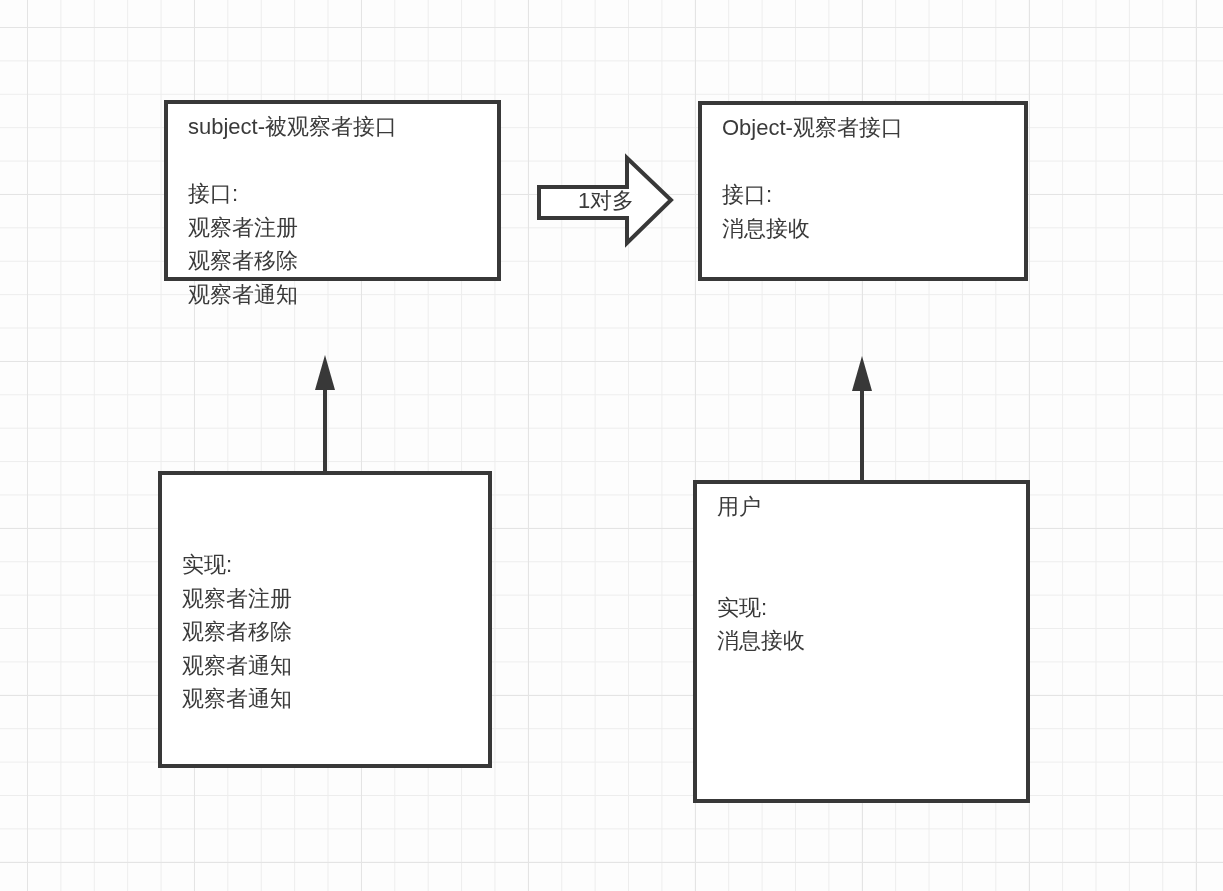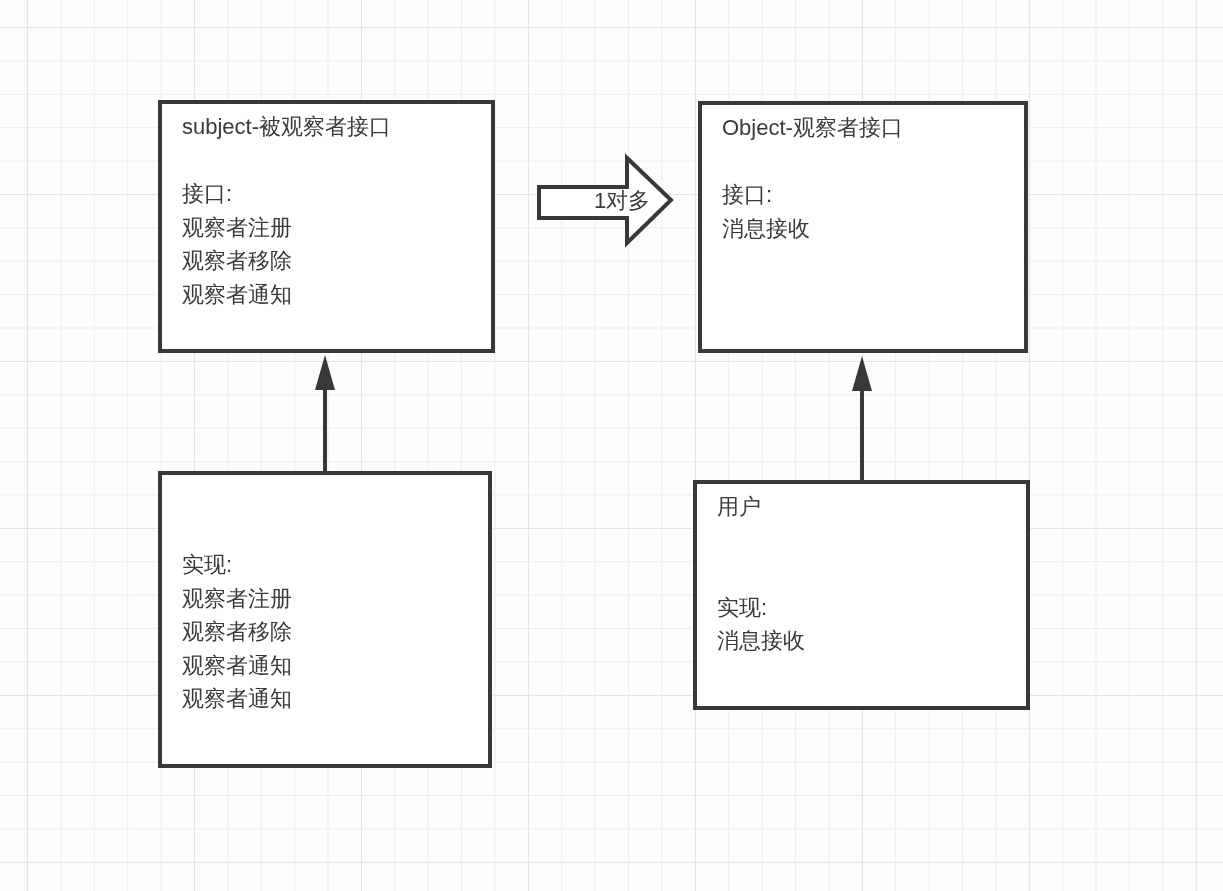--- a/index.html
+++ b/index.html
@@ -21,28 +21,28 @@
   .box{
     position:absolute;
     box-sizing:border-box;
     background:#ffffff;
     border:4px solid #383838;
     padding:6px 20px;
     color:#3a3a3a;
     font-size:22px;
     line-height:33.5px;
   }
-  .box-subject{left:158px;top:100px;width:337px;height:253px;}
-  .box-observer{left:698px;top:101px;width:330px;height:252px;}
+  .box-subject{left:164px;top:100px;width:337px;height:181px;}
+  .box-observer{left:698px;top:101px;width:330px;height:180px;}
   .box-wechat{left:158px;top:471px;width:334px;height:297px;}
-  .box-user{left:693px;top:480px;width:337px;height:230px;}
+  .box-user{left:693px;top:480px;width:337px;height:323px;}
   .line{min-height:33.5px;white-space:pre;}
   .arrow-label{
     position:absolute;
-    left:572px;top:185px;width:100px;
+    left:556px;top:185px;width:100px;
     text-align:center;
     font-size:22px;line-height:32px;
     color:#3a3a3a;
     z-index:5;
   }
 </style>
 </head>
 <body>
 
 <div class="canvas">

